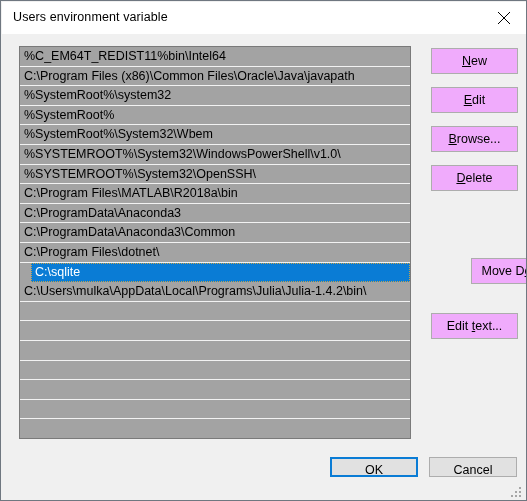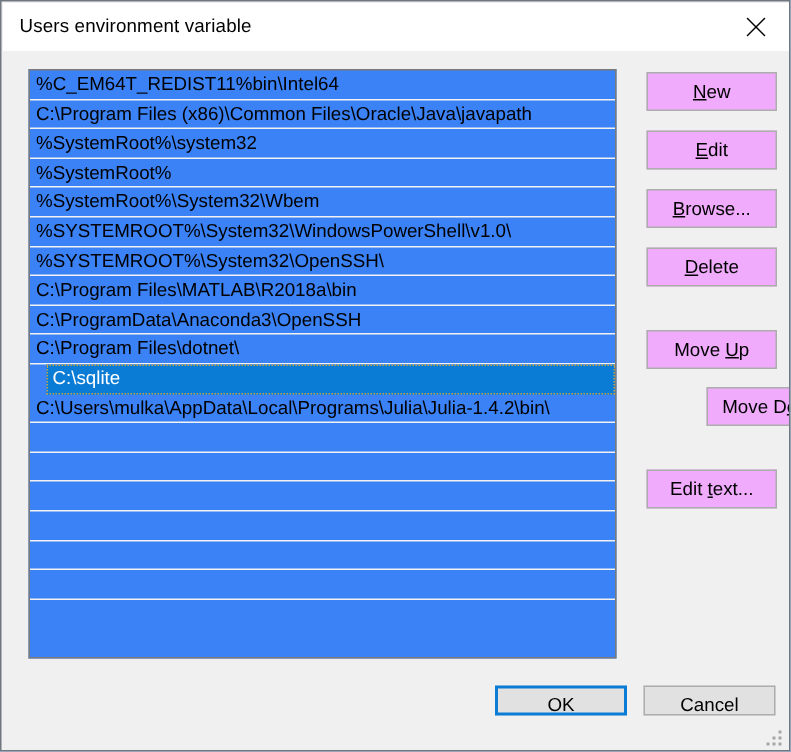--- a/index.html
+++ b/index.html
@@ -64,21 +64,21 @@
     transform: translate(-50%, -50%);
   }
 
   
   .listbox {
     position: absolute;
     left: 18px;
     top: 45px;
     width: 392px;
     height: 393px;
-    background: #3b82f6;
+    background: #a3a3a3;
     border: 1px solid #7a7a7a;
     box-sizing: border-box;
     overflow: hidden;
   }
   .row {
     position: relative;
     height: 19.6px;
     line-height: 19.6px;
     box-sizing: border-box;
     border-bottom: 1px solid #f2f2f2;
@@ -188,41 +188,41 @@
 
   <div class="listbox" id="path-list">
       <div class="row">%C_EM64T_REDIST11%bin\Intel64</div>
       <div class="row">C:\Program Files (x86)\Common Files\Oracle\Java\javapath</div>
       <div class="row">%SystemRoot%\system32</div>
       <div class="row">%SystemRoot%</div>
       <div class="row">%SystemRoot%\System32\Wbem</div>
       <div class="row">%SYSTEMROOT%\System32\WindowsPowerShell\v1.0\</div>
       <div class="row">%SYSTEMROOT%\System32\OpenSSH\</div>
       <div class="row">C:\Program Files\MATLAB\R2018a\bin</div>
-      <div class="row">C:\ProgramData\Anaconda3\OpenSSH</div>
+      <div class="row">C:\ProgramData\Anaconda3</div>
+      <div class="row">C:\ProgramData\Anaconda3\Common</div>
       <div class="row">C:\Program Files\dotnet\</div>
       <div class="row selected">C:\sqlite</div>
       <div class="row">C:\Users\mulka\AppData\Local\Programs\Julia\Julia-1.4.2\bin\</div>
       <div class="row empty">&nbsp;</div>
       <div class="row empty">&nbsp;</div>
       <div class="row empty">&nbsp;</div>
       <div class="row empty">&nbsp;</div>
       <div class="row empty">&nbsp;</div>
       <div class="row empty">&nbsp;</div>
     </div>
 
   <button class="side-btn btn-new"><span></span><span class="accel">N</span><span>ew</span></button>
 
   <button class="side-btn btn-edit"><span></span><span class="accel">E</span><span>dit</span></button>
 
   <button class="side-btn btn-browse"><span></span><span class="accel">B</span><span>rowse...</span></button>
 
   <button class="side-btn btn-delete"><span></span><span class="accel">D</span><span>elete</span></button>
 
-  <button class="side-btn btn-moveup"><span>Move </span><span class="accel">U</span><span>p</span></button>
 
   <button class="side-btn btn-movedown"><span>Move D</span><span class="accel">o</span><span>wn</span></button>
 
   <button class="side-btn btn-edittext"><span>Edit </span><span class="accel">t</span><span>ext...</span></button>
 
   <button class="bottom-btn btn-ok">OK</button>
   <button class="bottom-btn btn-cancel">Cancel</button>
 
   <div class="grip" id="resize-grip">
       <i style="left: 8px; top: 2px;"></i>

